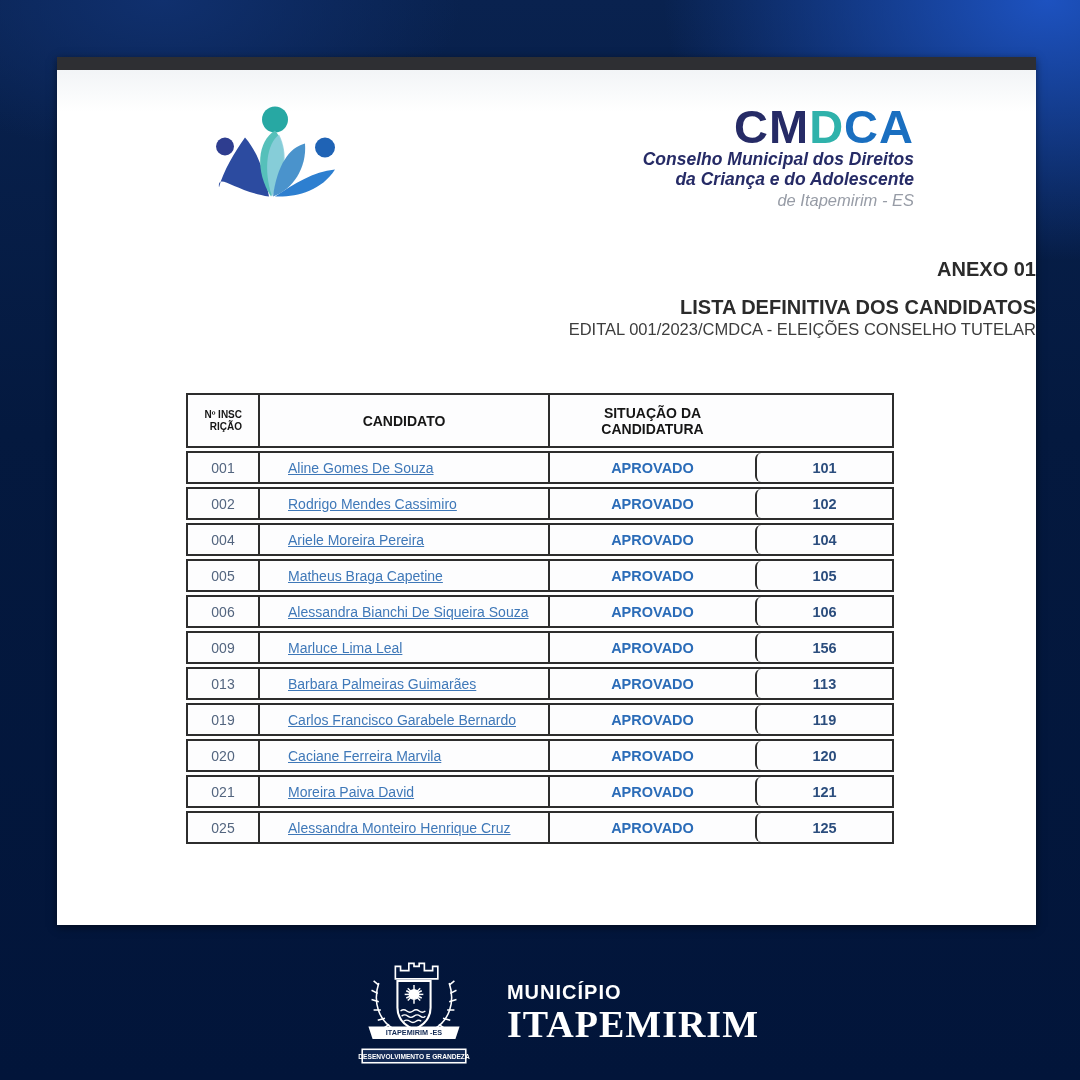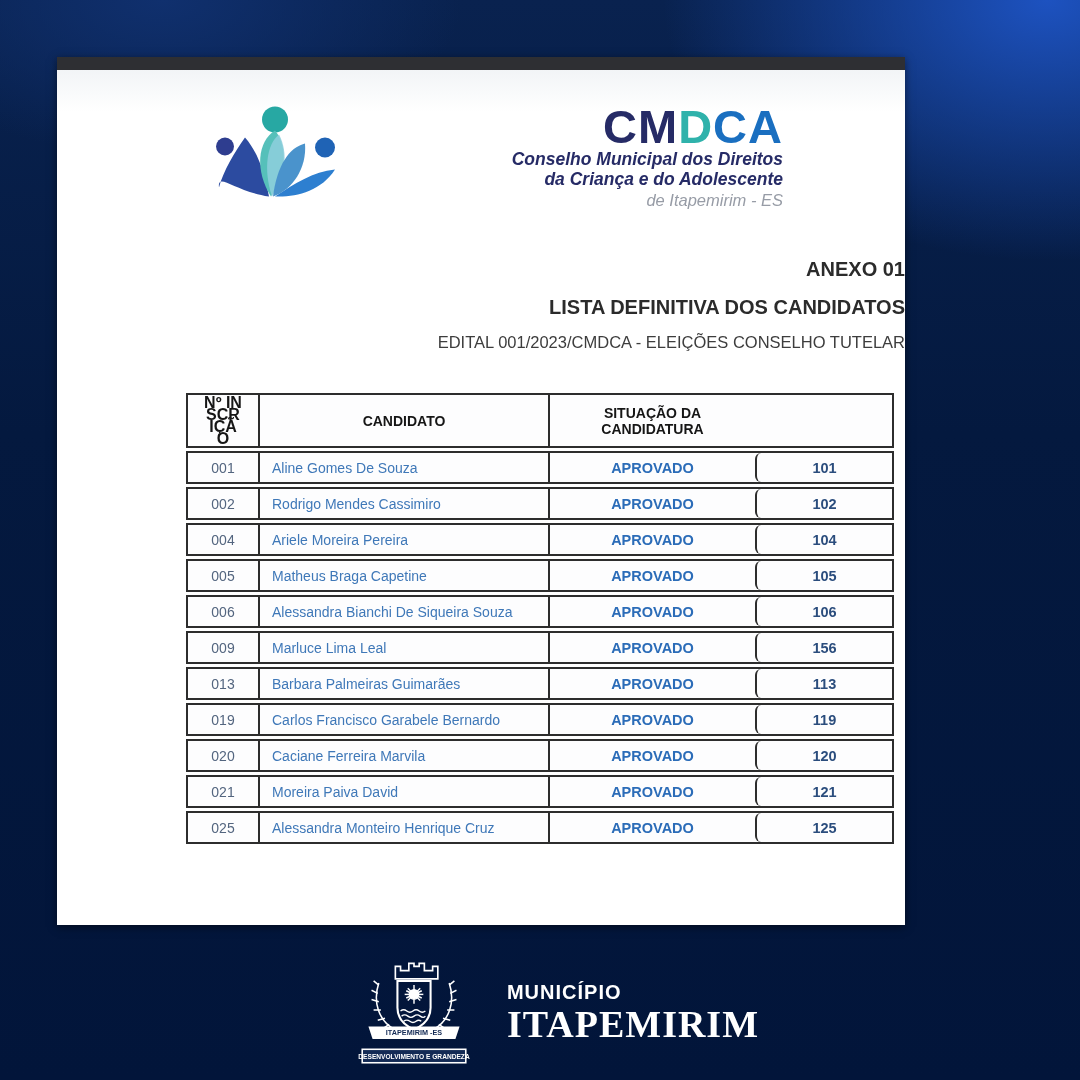--- a/index.html
+++ b/index.html
@@ -5,54 +5,54 @@
   html,body{margin:0;padding:0;}
   body{
     width:1080px;height:1080px;position:relative;overflow:hidden;
     font-family:"Liberation Sans",sans-serif;
     background:
       radial-gradient(ellipse 620px 420px at 97% 0%, #1d52c0 0%, rgba(29,82,192,0) 62%),
       radial-gradient(ellipse 500px 260px at 15% 0%, #10306e 0%, rgba(16,48,110,0) 60%),
       linear-gradient(180deg,#09224f 0%,#04193f 40%,#02153a 100%);
   }
   .page{
-    position:absolute;left:57px;top:57px;width:848px;height:868px;
+    position:absolute;left:57px;top:57px;width:979px;height:868px;
     background:linear-gradient(180deg,#eef1f4 0px,#ffffff 55px,#ffffff 100%);
     box-shadow:0 2px 8px rgba(0,0,0,.5);
   }
   .page-topbar{position:absolute;left:0;top:0;width:100%;height:13px;background:#2e2f33;}
   
   .brand-people{position:absolute;left:152px;top:40px;width:140px;height:105px;}
   .brand-block{position:absolute;top:48px;right:122px;text-align:right;}
   .brand-acronym{font-size:47px;font-weight:800;letter-spacing:1px;line-height:44px;}
   .ac-navy{color:#262b66;} .ac-teal{color:#2fb2ab;} .ac-blue{color:#1a6fc0;}
   .brand-line{font-style:italic;font-weight:700;color:#262b66;font-size:17.5px;line-height:20px;}
   .brand-sub{font-style:italic;color:#979ca6;font-size:16.5px;line-height:22px;}
   
   .title{position:absolute;left:0;width:100%;text-align:right;color:#2b2b2b;}
   .t-anexo{top:201px;font-size:20px;font-weight:700;}
   .t-lista{top:239px;font-size:20px;font-weight:700;}
-  .t-edital{top:276px;font-size:16.5px;font-weight:400;color:#3d3d3d;}
+  .t-edital{top:263px;font-size:16.5px;font-weight:400;color:#3d3d3d;}
   
   .tbl{position:absolute;left:129px;top:336px;width:708px;}
   .thead,.trow{
     display:grid;grid-template-columns:70px 290px 207px 1fr;
     border:2px solid #2d2d2d;background:#fdfdfe;box-sizing:border-box;
   }
   .thead{height:55px;}
   .trow{height:33px;margin-top:3px;}
   .tcell,.hcell{
     display:flex;align-items:center;justify-content:center;text-align:center;
     box-sizing:border-box;overflow:hidden;
   }
   .hcell{font-weight:700;color:#161616;font-size:14px;line-height:16px;}
   .hcell+.hcell,.tcell+.tcell{border-left:2px solid #2d2d2d;}
-  .h-ins{font-size:16px;line-height:12px;word-break:break-all;padding:0 16px;}
+  .h-ins{font-size:10px;line-height:12px;word-break:break-all;padding:0 16px;text-align:right;}
   .c-ins{color:#53657f;font-size:14px;}
-  .c-name{color:#3f78b8;font-size:14px;justify-content:flex-start;text-align:left;padding-left:12px;}
+  .c-name{color:#3f78b8;font-size:14px;justify-content:flex-start;text-align:left;padding-left:28px;text-decoration:underline;}
   .c-sit{color:#2b6cb8;font-size:14.5px;font-weight:700;}
   .c-ele{color:#2b4d7d;font-size:14.5px;font-weight:700;border-radius:6px;}
   
   .footer{
     position:absolute;left:0;top:952px;width:1080px;height:120px;
     display:flex;justify-content:center;align-items:center;gap:30px;
     padding-left:30px;box-sizing:border-box;
   }
   .crest{width:126px;height:116px;flex:0 0 auto;}
   .muni-text{color:#ffffff;line-height:1;}

